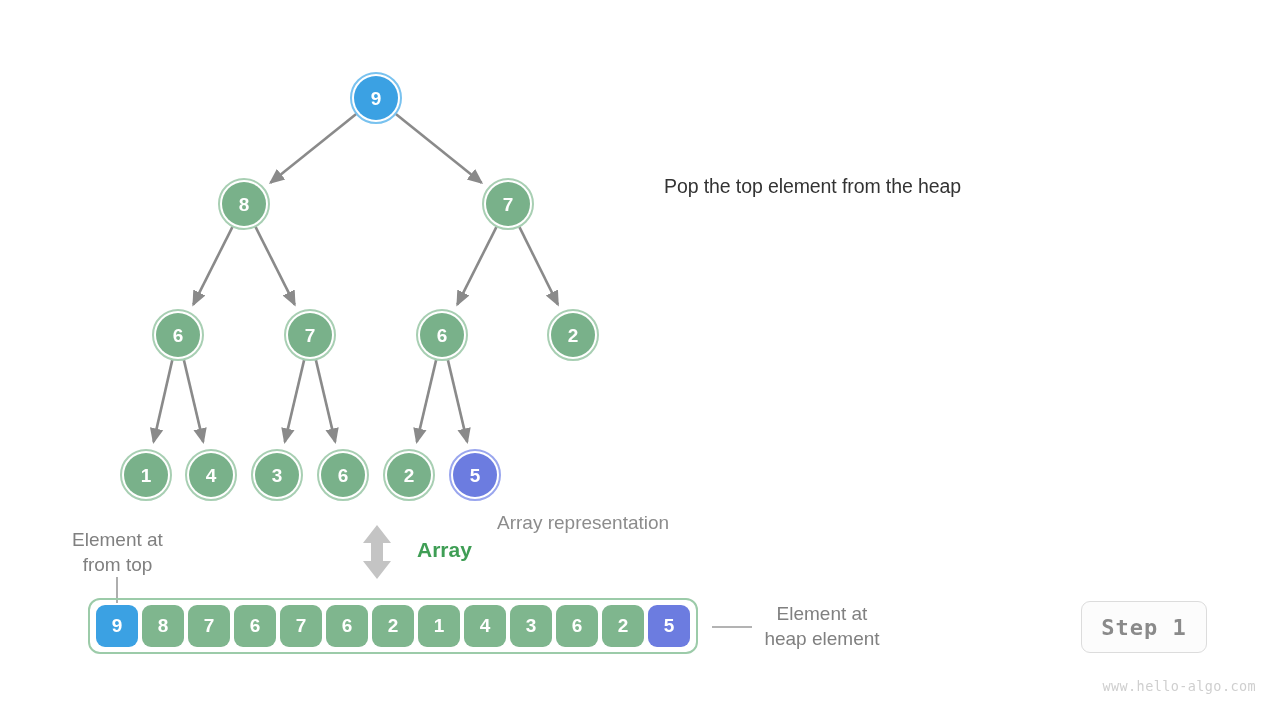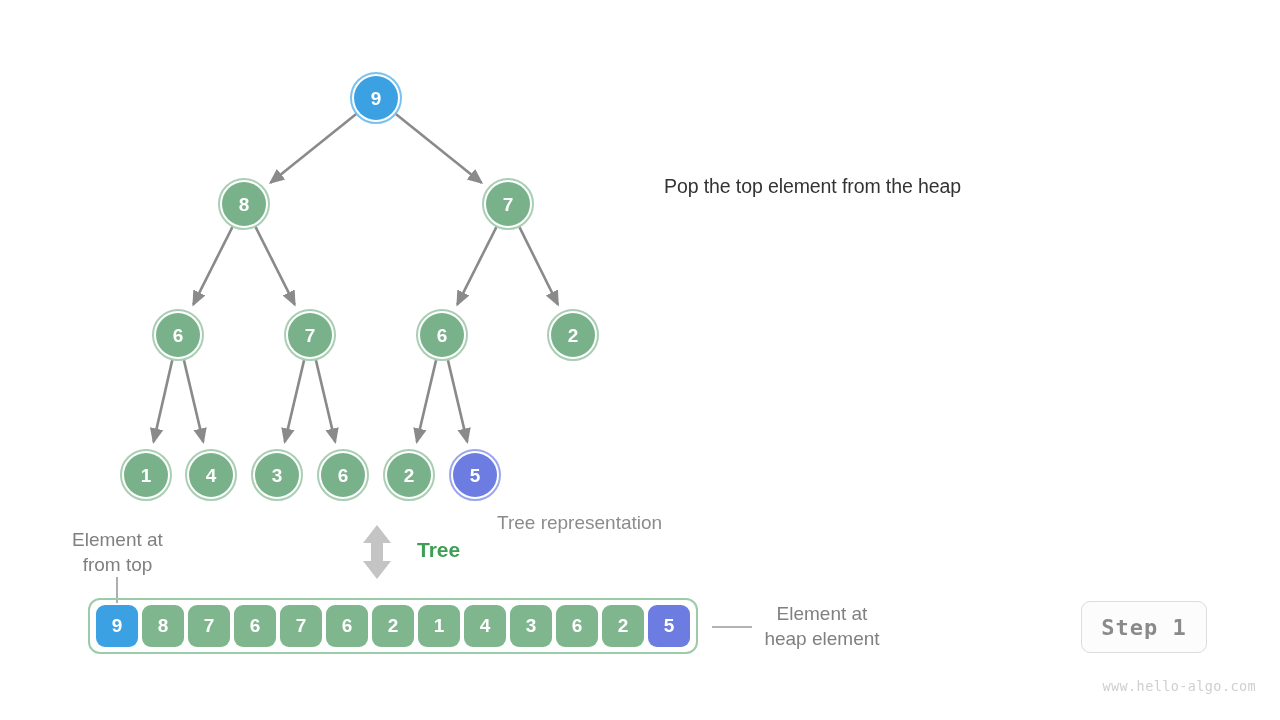--- a/index.html
+++ b/index.html
@@ -280,22 +280,22 @@
         <span class="ring"></span>
         <span class="val">5</span>
       </div>
     </div>
 
   <div id="title">Pop the top element from the heap</div>
 
   <svg id="double-arrow" viewBox="0 0 38 56">
     <path d="M19 1 L33 19 L25 19 L25 37 L33 37 L19 55 L5 37 L13 37 L13 19 L5 19 Z" fill="#c4c4c4"></path>
   </svg>
-  <div id="heap-label">Tree</div>
-  <div id="tree-rep">Tree representation</div>
+  <div id="heap-label">Array</div>
+  <div id="tree-rep">Array representation</div>
 
   <svg id="callout-lines" viewBox="0 0 1280 720">
     <line x1="117" y1="577" x2="117" y2="603" stroke="#9a9a9a" stroke-width="1.6"></line>
     <line x1="712" y1="627" x2="752" y2="627" stroke="#9a9a9a" stroke-width="1.6"></line>
   </svg>
 
   <div id="array-wrap">
       <div class="cell blue">9</div>
       <div class="cell green">8</div>
       <div class="cell green">7</div>

